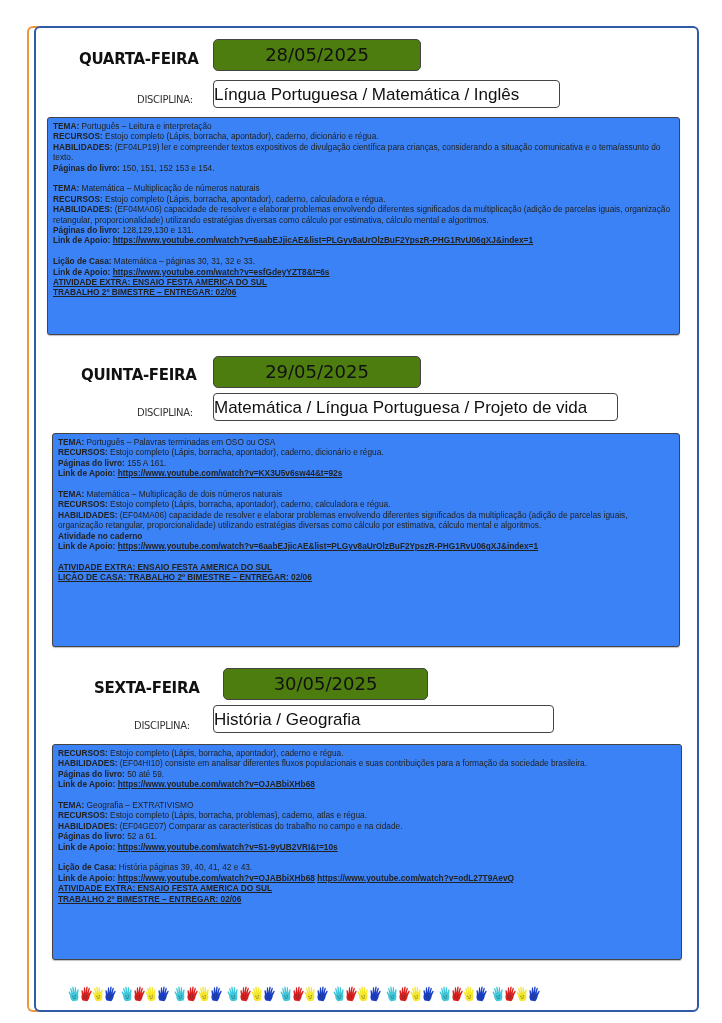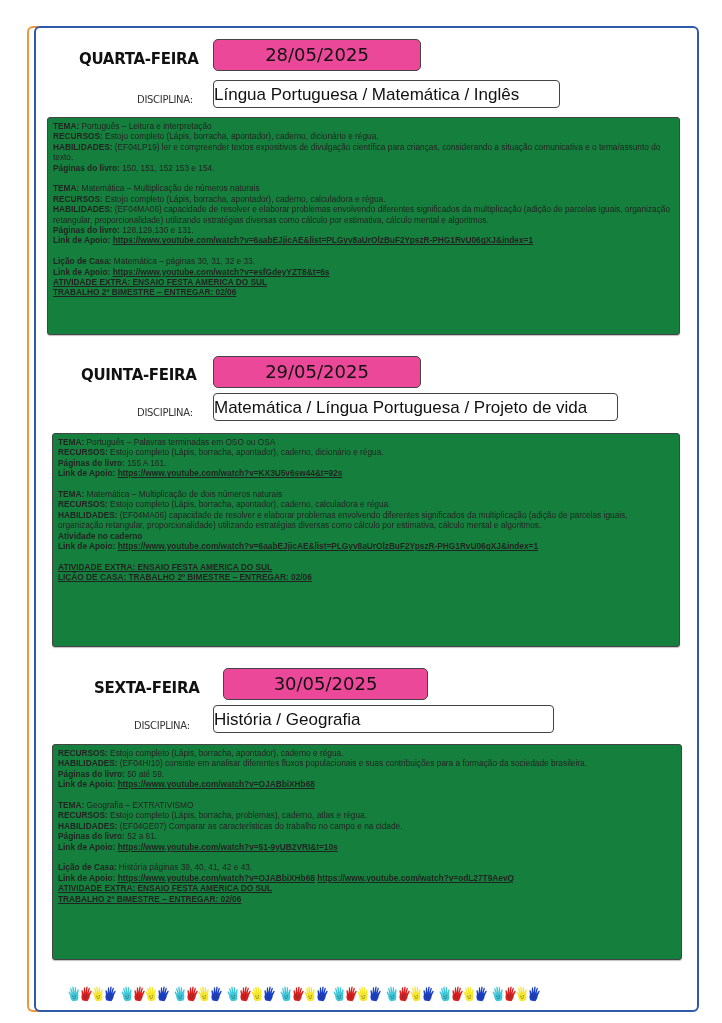--- a/index.html
+++ b/index.html
@@ -2,25 +2,25 @@
 <html><head>
 <meta charset="utf-8">
 <style>
   html, body { margin: 0; padding: 0; background: #ffffff; }
   body { width: 722px; height: 1023px; position: relative; overflow: hidden; font-family: "Liberation Sans", sans-serif; color: #222; }
 
   .frame-orange { position: absolute; left: 27px; top: 26px; width: 10px; height: 982px; border-left: 2px solid #f0963a; border-top: 2px solid #f0963a; border-bottom: 2px solid #f0963a; border-radius: 6px 0 0 6px; }
   .frame-blue { position: absolute; left: 34px; top: 26px; width: 661px; height: 982px; border: 2px solid #2f5aa8; border-radius: 6px; }
 
   .day-title { position: absolute; font-family: "DejaVu Sans", sans-serif; font-weight: bold; font-size: 15px; color: #111; letter-spacing: -0.3px; }
-  .date-box { position: absolute; height: 30px; border: 1px solid #444; border-radius: 5px; background: #ec4899; font-family: "DejaVu Sans", sans-serif; font-size: 18px; color: #111; text-align: center; line-height: 30px; }
+  .date-box { position: absolute; height: 30px; border: 1px solid #444; border-radius: 5px; background: #4d7c0f; font-family: "DejaVu Sans", sans-serif; font-size: 18px; color: #111; text-align: center; line-height: 30px; }
   .disc-label { position: absolute; font-family: "DejaVu Sans", sans-serif; font-size: 10px; color: #333; letter-spacing: -0.3px; }
   .disc-box { position: absolute; height: 28px; border: 1px solid #444; border-radius: 4px; background: #fff; font-family: "Liberation Sans", sans-serif; font-size: 17px; color: #111; line-height: 28px; padding-left: 0; box-sizing: border-box; white-space: nowrap; }
 
-  .content-box { position: absolute; border: 1px solid #444; border-radius: 3px; background: #15803d; box-sizing: border-box; padding: 3px 5px; font-family: "Liberation Sans", sans-serif; font-size: 8.3px; line-height: 10.4px; color: #222; box-shadow: 0 1px 1px rgba(0,0,0,0.25); }
+  .content-box { position: absolute; border: 1px solid #444; border-radius: 3px; background: #3b82f6; box-sizing: border-box; padding: 3px 5px; font-family: "Liberation Sans", sans-serif; font-size: 8.3px; line-height: 10.4px; color: #222; box-shadow: 0 1px 1px rgba(0,0,0,0.25); }
   .content-box .line { white-space: normal; }
   .content-box .gap { height: 10.4px; }
   .b { font-weight: bold; }
   .link { font-weight: bold; text-decoration: underline; color: #222; }
   .u { font-weight: bold; text-decoration: underline; }
 
   .hands { position: absolute; left: 68px; top: 986px; width: 600px; height: 20px; display: flex; gap: 5px; }
   .hand-group { display: flex; gap: 0px; }
   .hand { width: 12px; height: 16px; position: relative; }
   .hand svg { width: 12px; height: 16px; display: block; }

